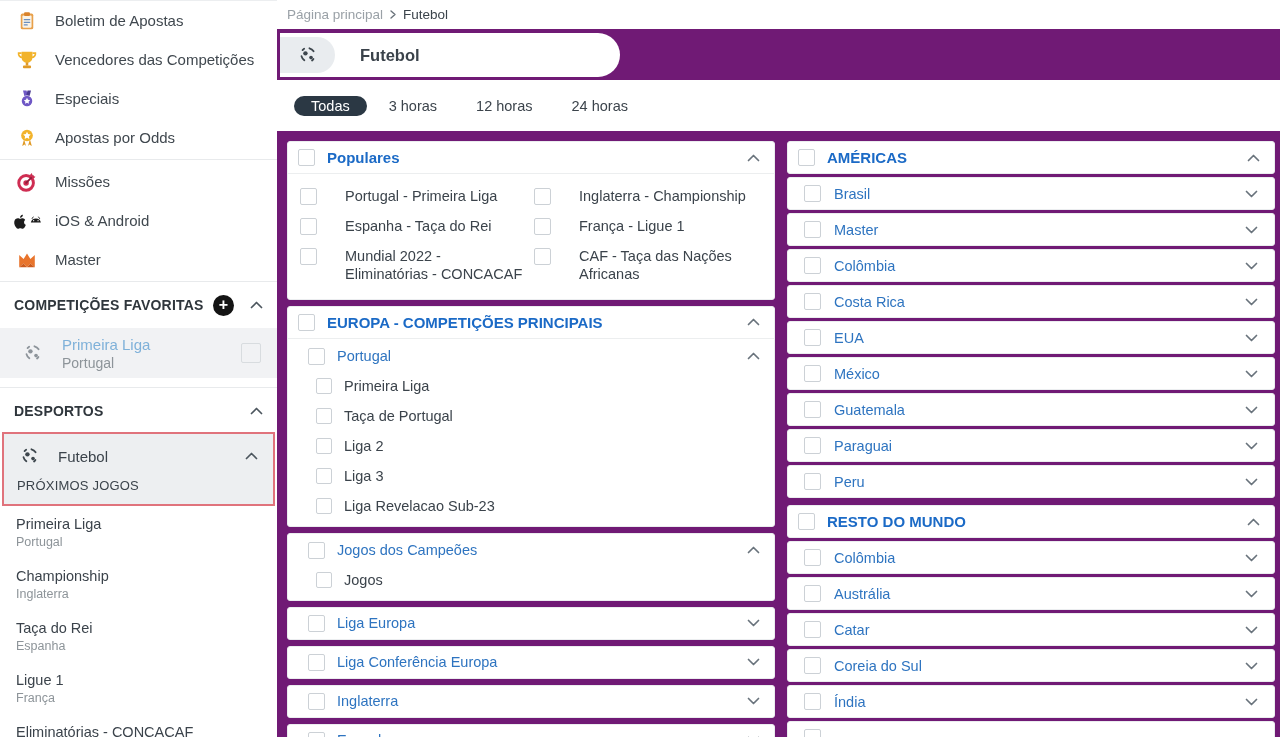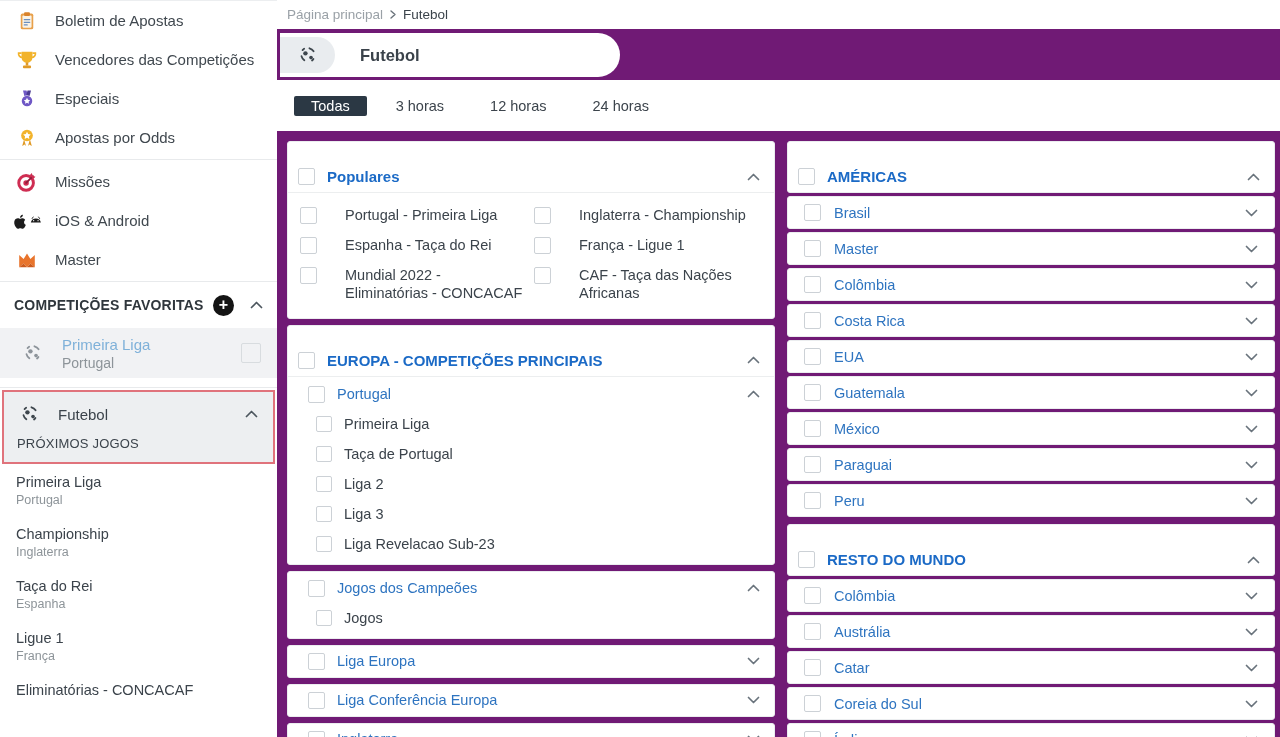--- a/index.html
+++ b/index.html
@@ -39,31 +39,31 @@
   .main { position:absolute; left:277px; top:0; right:0; bottom:0; background:#701a75; }
   .breadcrumb { height:29px; background:#fff; display:flex; align-items:center; padding-left:10px; font-size:13.5px; }
   .bc-home { color:#9aa1a7; cursor:pointer; }
   .bc-sep { color:#6a737b; margin:0 7px; display:inline-flex; }
   .bc-cur { color:#3b434b; }
   .title-row { height:48px; position:relative; }
   .title-card { position:absolute; left:3px; top:4px; height:44px; width:340px; background:#fff; border-radius:0 22px 22px 0; display:flex; align-items:center; }
   .sport-pill { width:55px; height:36px; background:#e9ecef; border-radius:0 18px 18px 0; display:flex; align-items:center; justify-content:center; color:#3d464d; }
   .page-title { font-size:16.5px; font-weight:bold; color:#3a424a; margin-left:25px; }
   .filter-bar { margin-top:3px; height:51px; background:#fff; display:flex; align-items:center; padding-left:17px; }
-  .filter-btn { font-size:14.5px; padding:2px 17px; border-radius:2px; border:none; background:transparent; color:#3c444c; font-family:inherit; margin-right:12px; cursor:pointer; }
+  .filter-btn { font-size:14.5px; padding:2px 17px; border-radius:14px; border:none; background:transparent; color:#3c444c; font-family:inherit; margin-right:5px; cursor:pointer; }
   .filter-btn.active { background:#2b3844; color:#fff; }
 
   .content { display:flex; padding:10px 0 0 10px; }
   .col { width:488px; }
   .col.lcol { margin-right:12px; }
 
   .card { background:#fff; border:1px solid #ebedef; border-radius:3px; margin-bottom:6px; }
   .rcol .card { margin-bottom:3px; }
   .rcol .card.gap-top { margin-top:7px; }
-  .sec-head { display:flex; align-items:center; height:31px; padding:0 14px 0 10px; cursor:pointer;margin-top:19px; }
+  .sec-head { display:flex; align-items:center; height:31px; padding:0 14px 0 10px; cursor:pointer; }
   .sec-title { color:#1b6ac6; font-weight:bold; font-size:15px; margin-left:12px; flex:1; }
   .sec-head .chev, .group-head .chev, .country-row .chev { color:#69737c; margin-left:auto; }
 
   .pop-grid { border-top:1px solid #eceeef; padding:7px 12px 9px 12px; display:grid; grid-template-columns:1fr 1fr; column-gap:6px; }
   .pop-item { display:flex; align-items:flex-start; padding:6px 0; font-size:14.5px; color:#3b434b; line-height:1.25; cursor:pointer; }
   .pop-item .checkbox { margin-top:1px; }
   .pop-item .lbl { margin-left:28px; padding-right:4px; }
 
   .group { border-top:1px solid #eceeef; padding:3px 0 5px; }
   .group-head { display:flex; align-items:center; height:29px; padding:0 14px 0 20px; cursor:pointer; }
@@ -191,20 +191,28 @@
         </span>
       <span class="fav-text">
         <span class="fav-name" style="display:block">Primeira Liga</span>
         <span class="fav-country" style="display:block">Portugal</span>
       </span>
       <span class="checkbox fav-cb"></span>
     </div>
 
     <div class="sdivider"></div>
 
+    <div class="side-sec-head">
+      <span>DESPORTOS</span>
+      <span class="chev" style="margin-left:auto">
+          <svg width="13" height="8" viewBox="0 0 13 8">
+            <path d="M1.5 6.5L6.5 1.5l5 5" fill="none" stroke="currentColor" stroke-width="1.7" stroke-linecap="round" stroke-linejoin="round"></path>
+          </svg>
+        </span>
+    </div>
 
     <div class="sport-box">
       <div class="sport-row">
         <span class="menu-icon">
             <svg width="22" height="22" viewBox="0 0 24 24">
               <g fill="currentColor" stroke="currentColor">
                 <circle cx="9.2" cy="10.2" r="2.4" stroke="none"></circle>
                 <circle cx="15.3" cy="14.8" r="2" stroke="none"></circle>
                 <path d="M13.6 4.7a7.6 7.6 0 0 1 4.5 3.3" fill="none" stroke-width="2" stroke-linecap="round"></path>
                 <path d="M4.9 13.2a7.6 7.6 0 0 0 3.1 4.5" fill="none" stroke-width="2" stroke-linecap="round"></path>
@@ -477,30 +485,30 @@
             <span class="checkbox"></span>
             <span class="country-label">EUA</span>
             <span class="chev">
               <svg width="13" height="8" viewBox="0 0 13 8">
                 <path d="M1.5 1.5l5 5 5-5" fill="none" stroke="currentColor" stroke-width="1.7" stroke-linecap="round" stroke-linejoin="round"></path>
               </svg>
             </span>
           </div>
           <div class="country-row">
             <span class="checkbox"></span>
+            <span class="country-label">México</span>
+            <span class="chev">
+              <svg width="13" height="8" viewBox="0 0 13 8">
+                <path d="M1.5 1.5l5 5 5-5" fill="none" stroke="currentColor" stroke-width="1.7" stroke-linecap="round" stroke-linejoin="round"></path>
+              </svg>
+            </span>
+          </div>
+          <div class="country-row">
+            <span class="checkbox"></span>
             <span class="country-label">Guatemala</span>
-            <span class="chev">
-              <svg width="13" height="8" viewBox="0 0 13 8">
-                <path d="M1.5 1.5l5 5 5-5" fill="none" stroke="currentColor" stroke-width="1.7" stroke-linecap="round" stroke-linejoin="round"></path>
-              </svg>
-            </span>
-          </div>
-          <div class="country-row">
-            <span class="checkbox"></span>
-            <span class="country-label">México</span>
             <span class="chev">
               <svg width="13" height="8" viewBox="0 0 13 8">
                 <path d="M1.5 1.5l5 5 5-5" fill="none" stroke="currentColor" stroke-width="1.7" stroke-linecap="round" stroke-linejoin="round"></path>
               </svg>
             </span>
           </div>
           <div class="country-row">
             <span class="checkbox"></span>
             <span class="country-label">Paraguai</span>
             <span class="chev">

